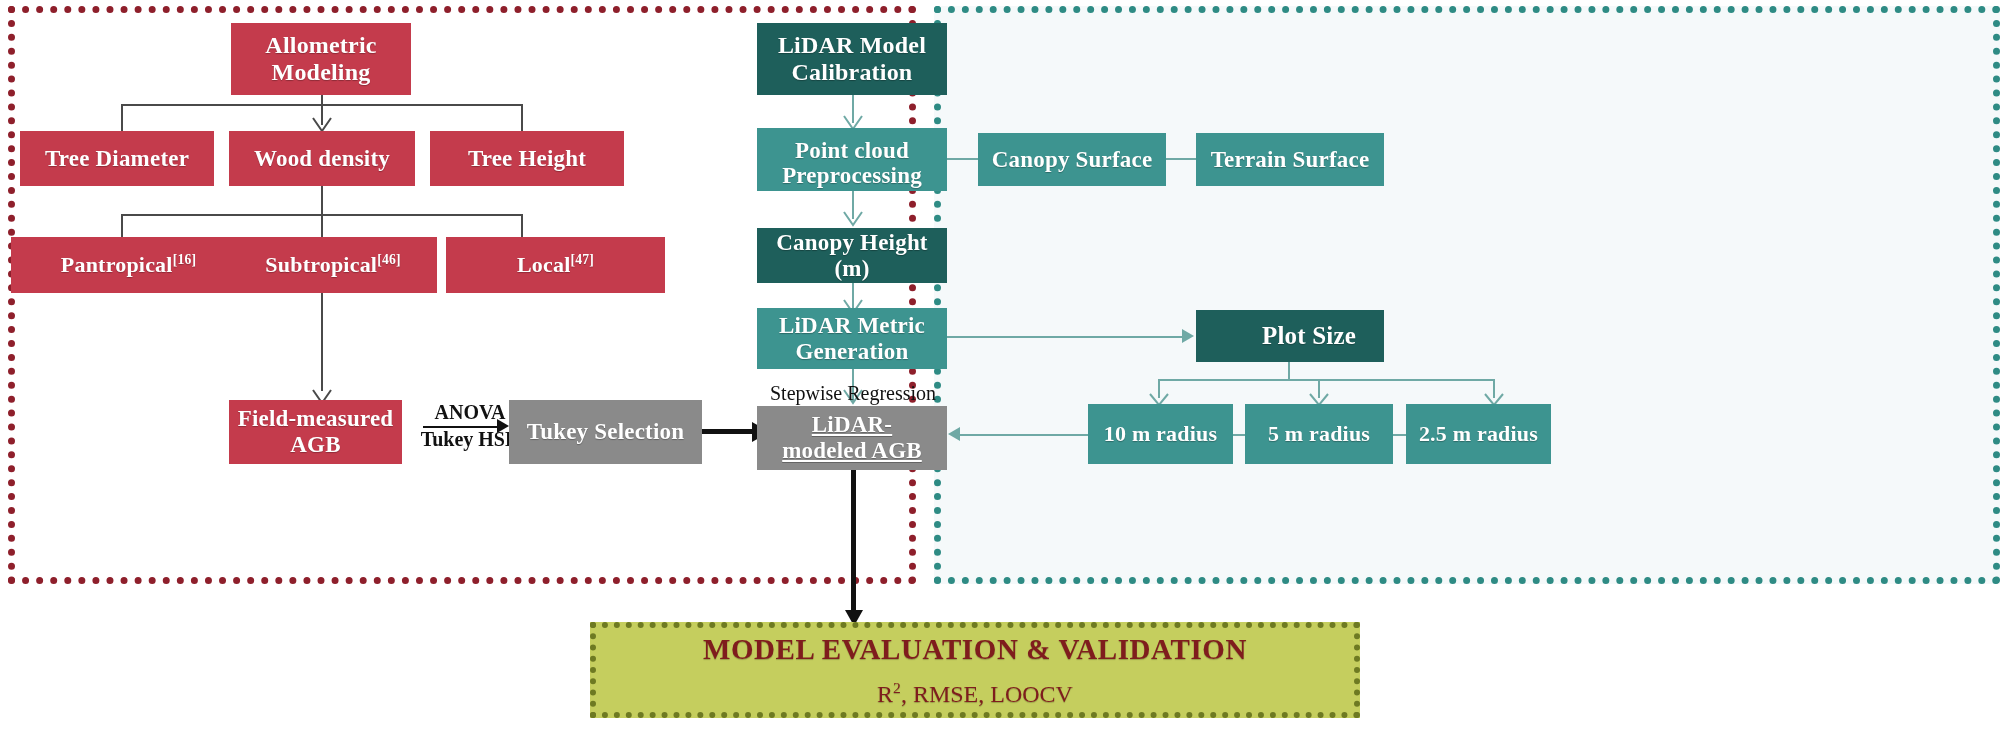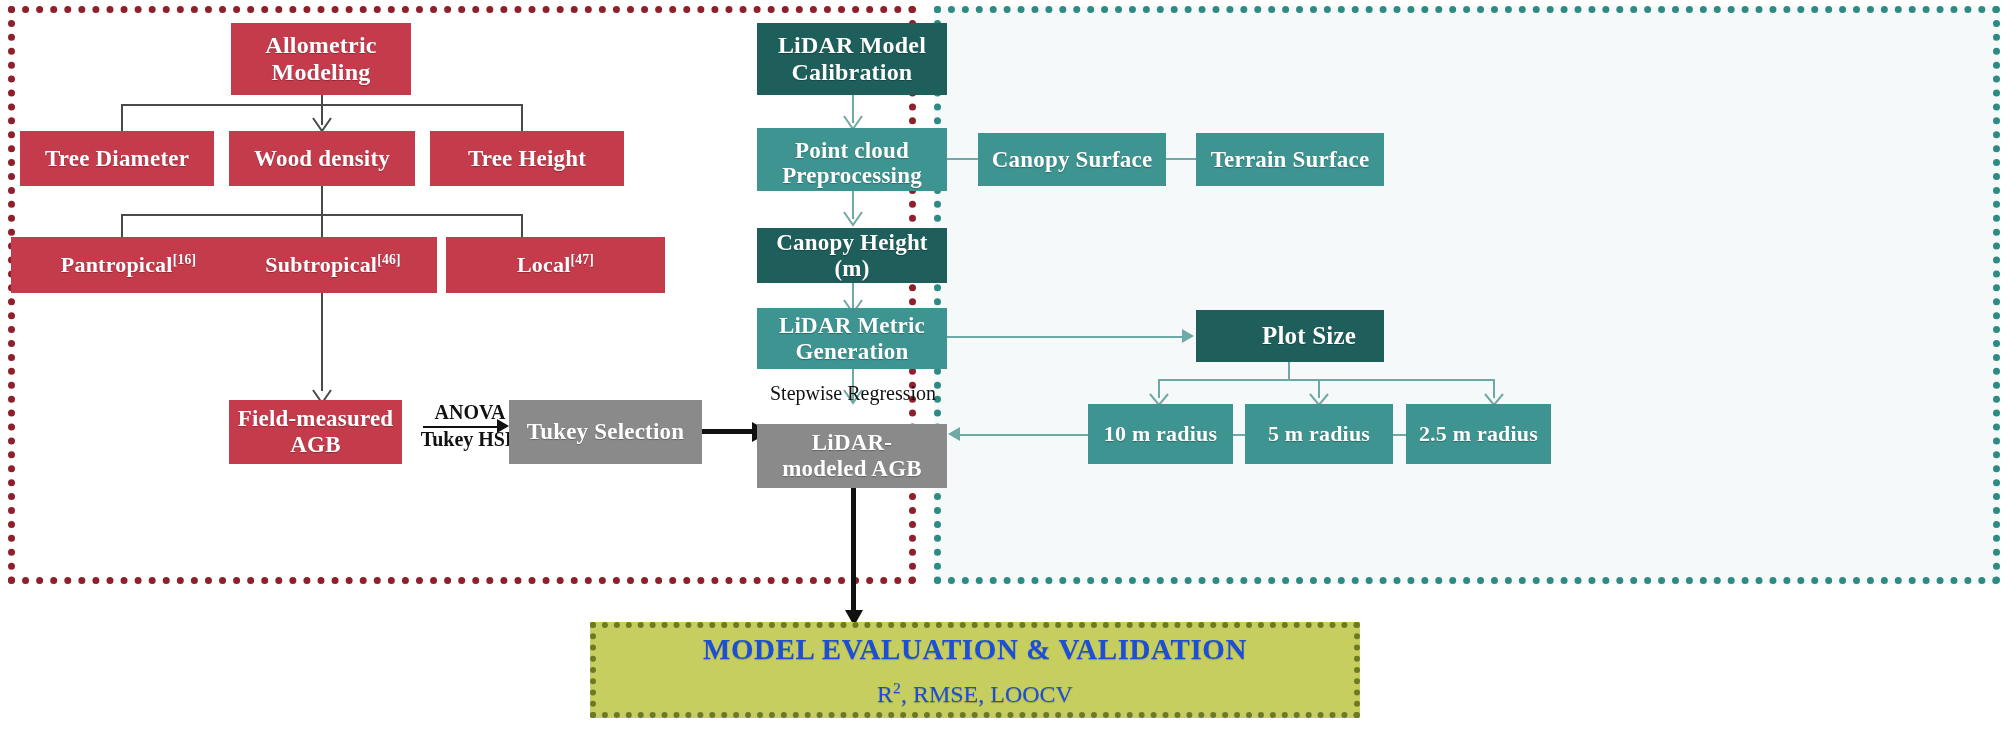--- a/index.html
+++ b/index.html
@@ -70,21 +70,21 @@
     white-space:nowrap;text-align:center;
   }
 
   
   #eval-box{
     position:absolute;left:590px;top:622px;width:770px;height:96px;
     box-sizing:border-box;
     background:#C5CE5E;
     border:6px dotted #6E7A22;
     display:flex;flex-direction:column;align-items:center;justify-content:center;
-    color:#1d4ed8;text-shadow:0 1px 1px rgba(0,0,0,.25);
+    color:#7f1d1d;text-shadow:0 1px 1px rgba(0,0,0,.25);
   }
   #eval-title{font-size:29px;font-weight:bold;letter-spacing:.6px;}
   #eval-sub{font-size:24px;margin-top:13px;}
   #eval-sub sup{font-size:.65em;}
 </style>
 </head>
 <body>
 
 <div id="stage">
 
@@ -288,21 +288,21 @@
   <div class="node teal" id="n-radius-5" style="left:1245px;top:404px;width:148px;height:60px;font-size:22px;">
     <span>5 m radius</span>
   </div>
 
   <div class="node teal" id="n-radius-25" style="left:1406px;top:404px;width:145px;height:60px;font-size:22px;">
     <span>2.5 m radius</span>
   </div>
 
   <div class="edge-label" style="left:770px;top:382px;font-size:20px;font-weight:normal;">Stepwise Regression</div>
 
-  <div class="node grey" id="n-lidar-agb" style="left:757px;top:424px;width:190px;height:64px;font-size:23px;">
+  <div class="node grey" id="n-lidar-agb" style="left:757px;top:406px;width:190px;height:64px;font-size:23px;text-decoration:underline;">
     <span>
       <span>LiDAR-</span><br>
       <span>modeled AGB</span>
     </span>
   </div>
 
   <div id="eval-box">
     <div id="eval-title">MODEL EVALUATION &amp; VALIDATION</div>
     <div id="eval-sub"><span>R</span><sup>2</sup><span>, RMSE, LOOCV</span></div>
   </div>

